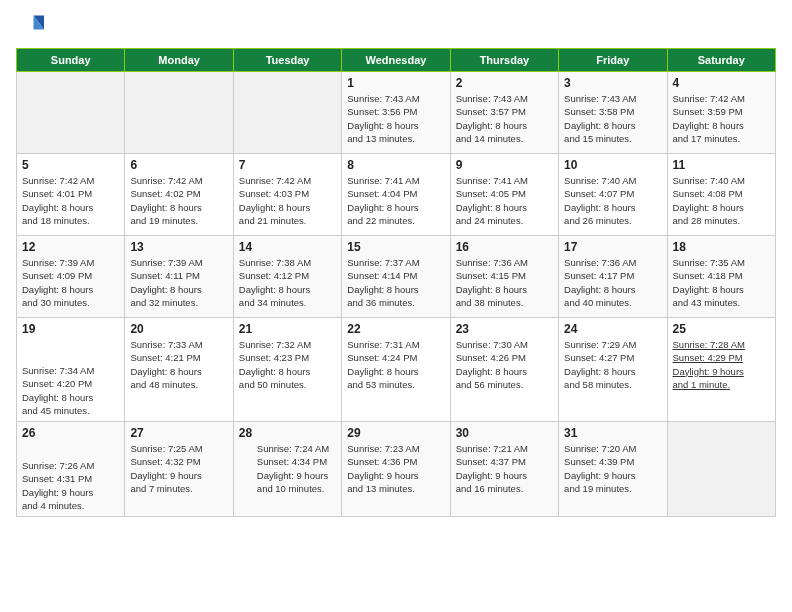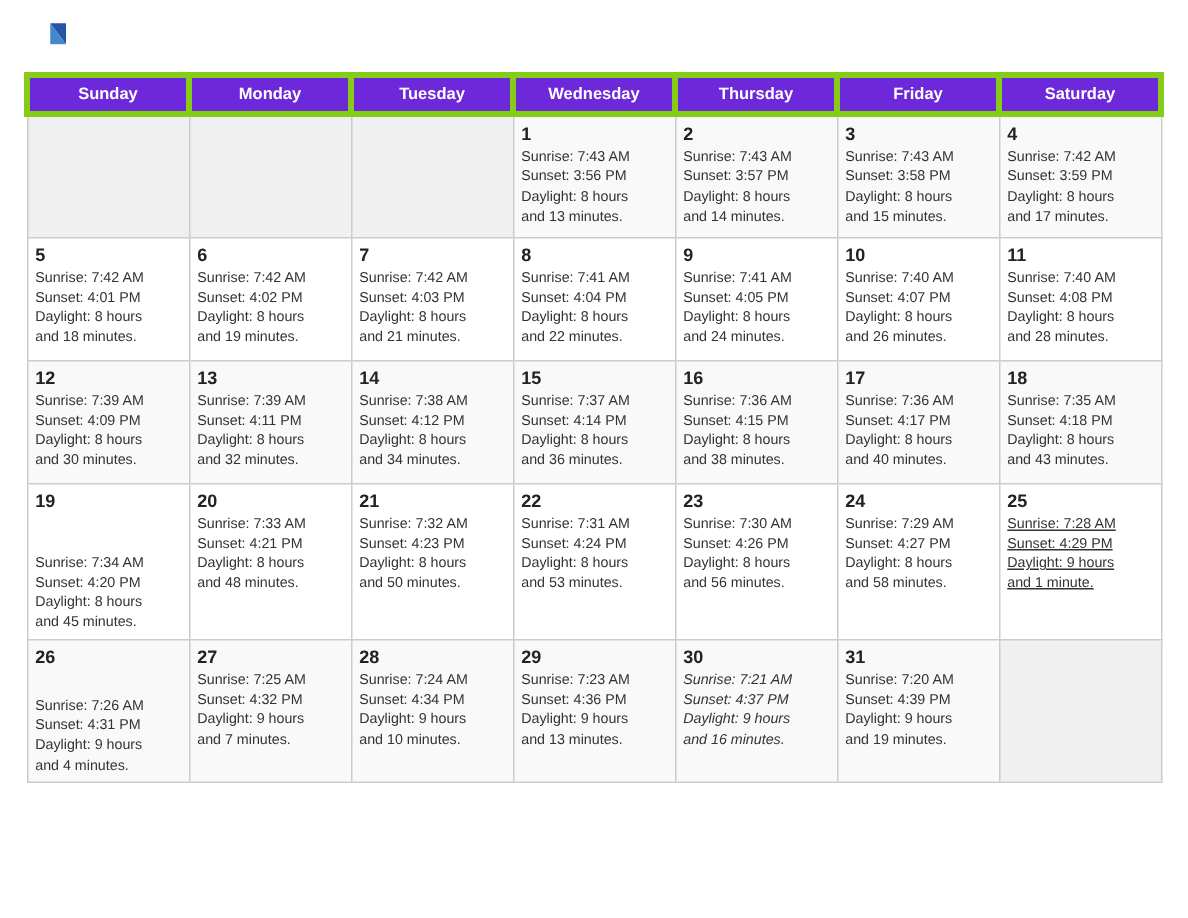--- a/index.html
+++ b/index.html
@@ -56,26 +56,26 @@
     .location-title {
       font-size: 13px;
       color: #444;
     }
     .calendar {
       width: 100%;
       border-collapse: collapse;
       table-layout: fixed;
     }
     .calendar thead th {
-      background: #6d28d9;
+      background: #15803d;
       color: #fff;
       font-size: 11px;
       font-weight: bold;
       padding: 5px 4px;
-      border: 4px solid #84cc16;
+      border: 1px solid #84cc16;
       text-align: center;
     }
     .calendar tbody td {
       border: 1px solid #ccc;
       vertical-align: top;
       padding: 4px 5px;
       height: 82px;
       background: #fff;
       width: 113px;
     }
@@ -330,35 +330,35 @@
           </td>
           <td>
             <div class="day-number">27</div>
             <div class="day-info" style="white-space: pre-line;">Sunrise: 7:25 AM
 Sunset: 4:32 PM
 Daylight: 9 hours
 and 7 minutes.</div>
           </td>
           <td>
             <div class="day-number">28</div>
-            <div class="day-info" style="white-space: pre-line;">Sunrise: 7:24 AM
+            <div class="day-info" style="white-space: pre-line; margin-left: 18px;">Sunrise: 7:24 AM
 Sunset: 4:34 PM
 Daylight: 9 hours
 and 10 minutes.</div>
           </td>
           <td>
             <div class="day-number">29</div>
             <div class="day-info" style="white-space: pre-line;">Sunrise: 7:23 AM
 Sunset: 4:36 PM
 Daylight: 9 hours
 and 13 minutes.</div>
           </td>
           <td>
             <div class="day-number">30</div>
-            <div class="day-info" style="white-space: pre-line; font-style: italic;">Sunrise: 7:21 AM
+            <div class="day-info" style="white-space: pre-line;">Sunrise: 7:21 AM
 Sunset: 4:37 PM
 Daylight: 9 hours
 and 16 minutes.</div>
           </td>
           <td>
             <div class="day-number">31</div>
             <div class="day-info" style="white-space: pre-line;">Sunrise: 7:20 AM
 Sunset: 4:39 PM
 Daylight: 9 hours
 and 19 minutes.</div>

